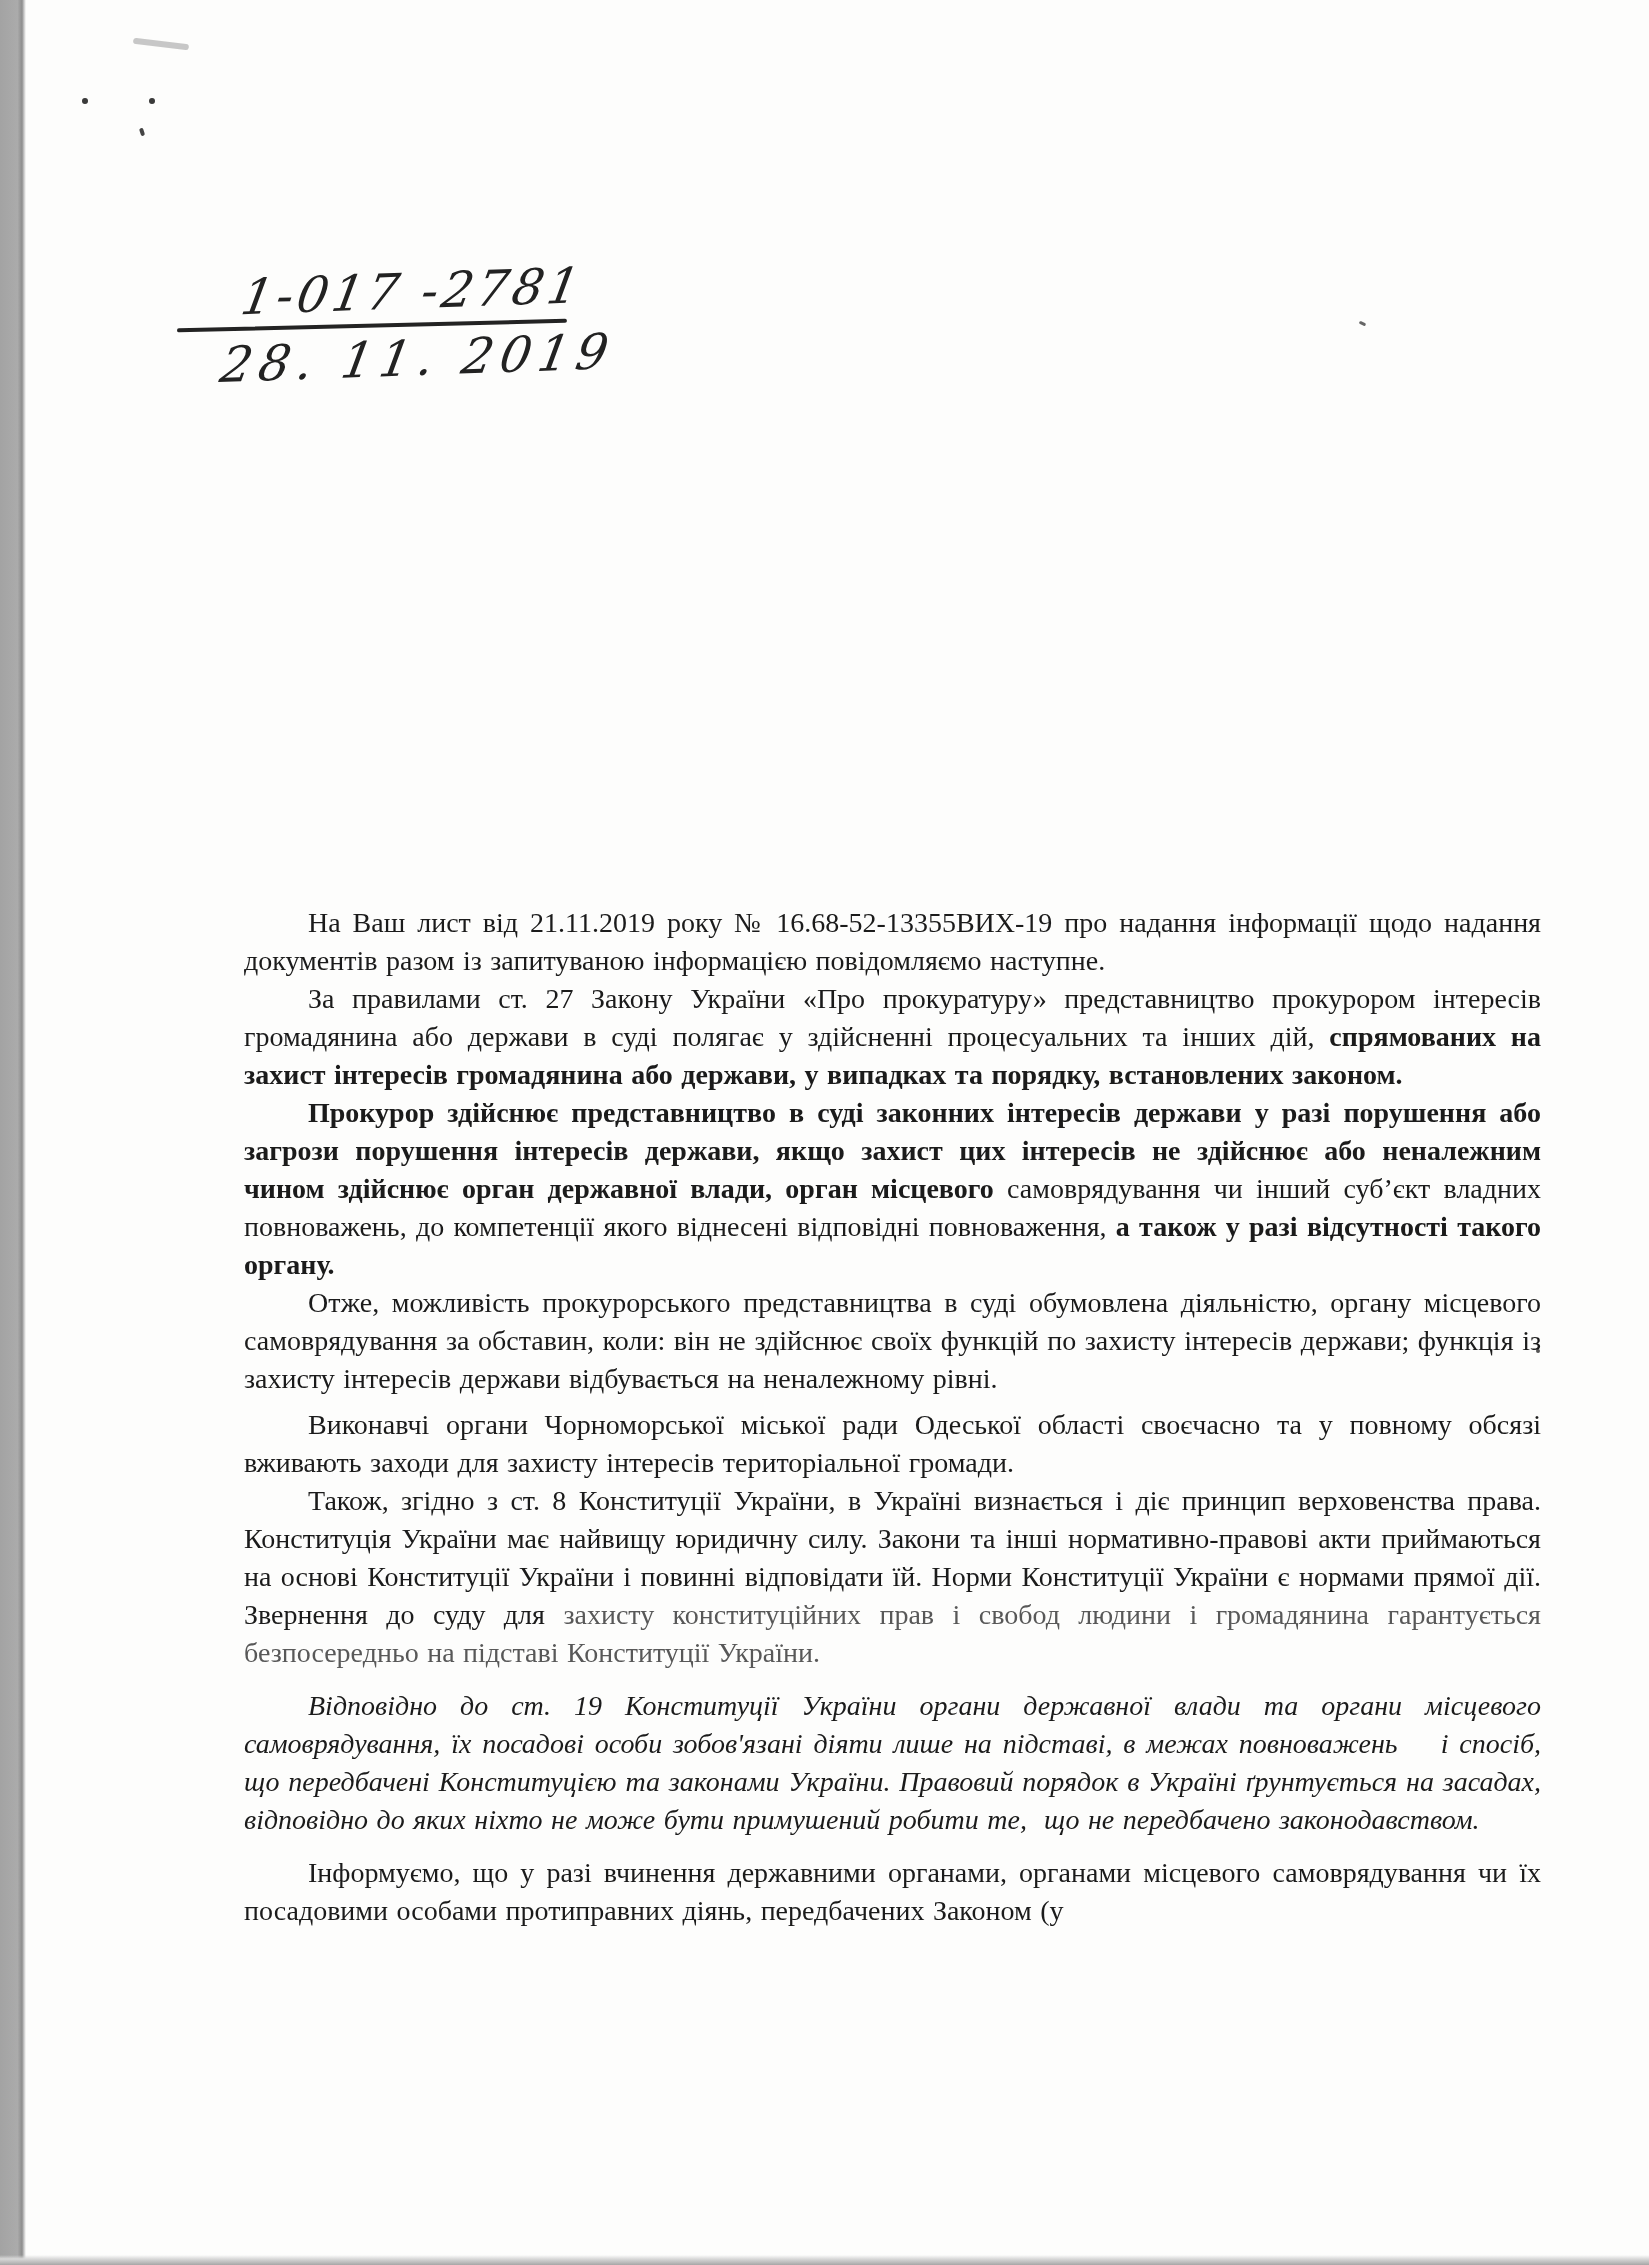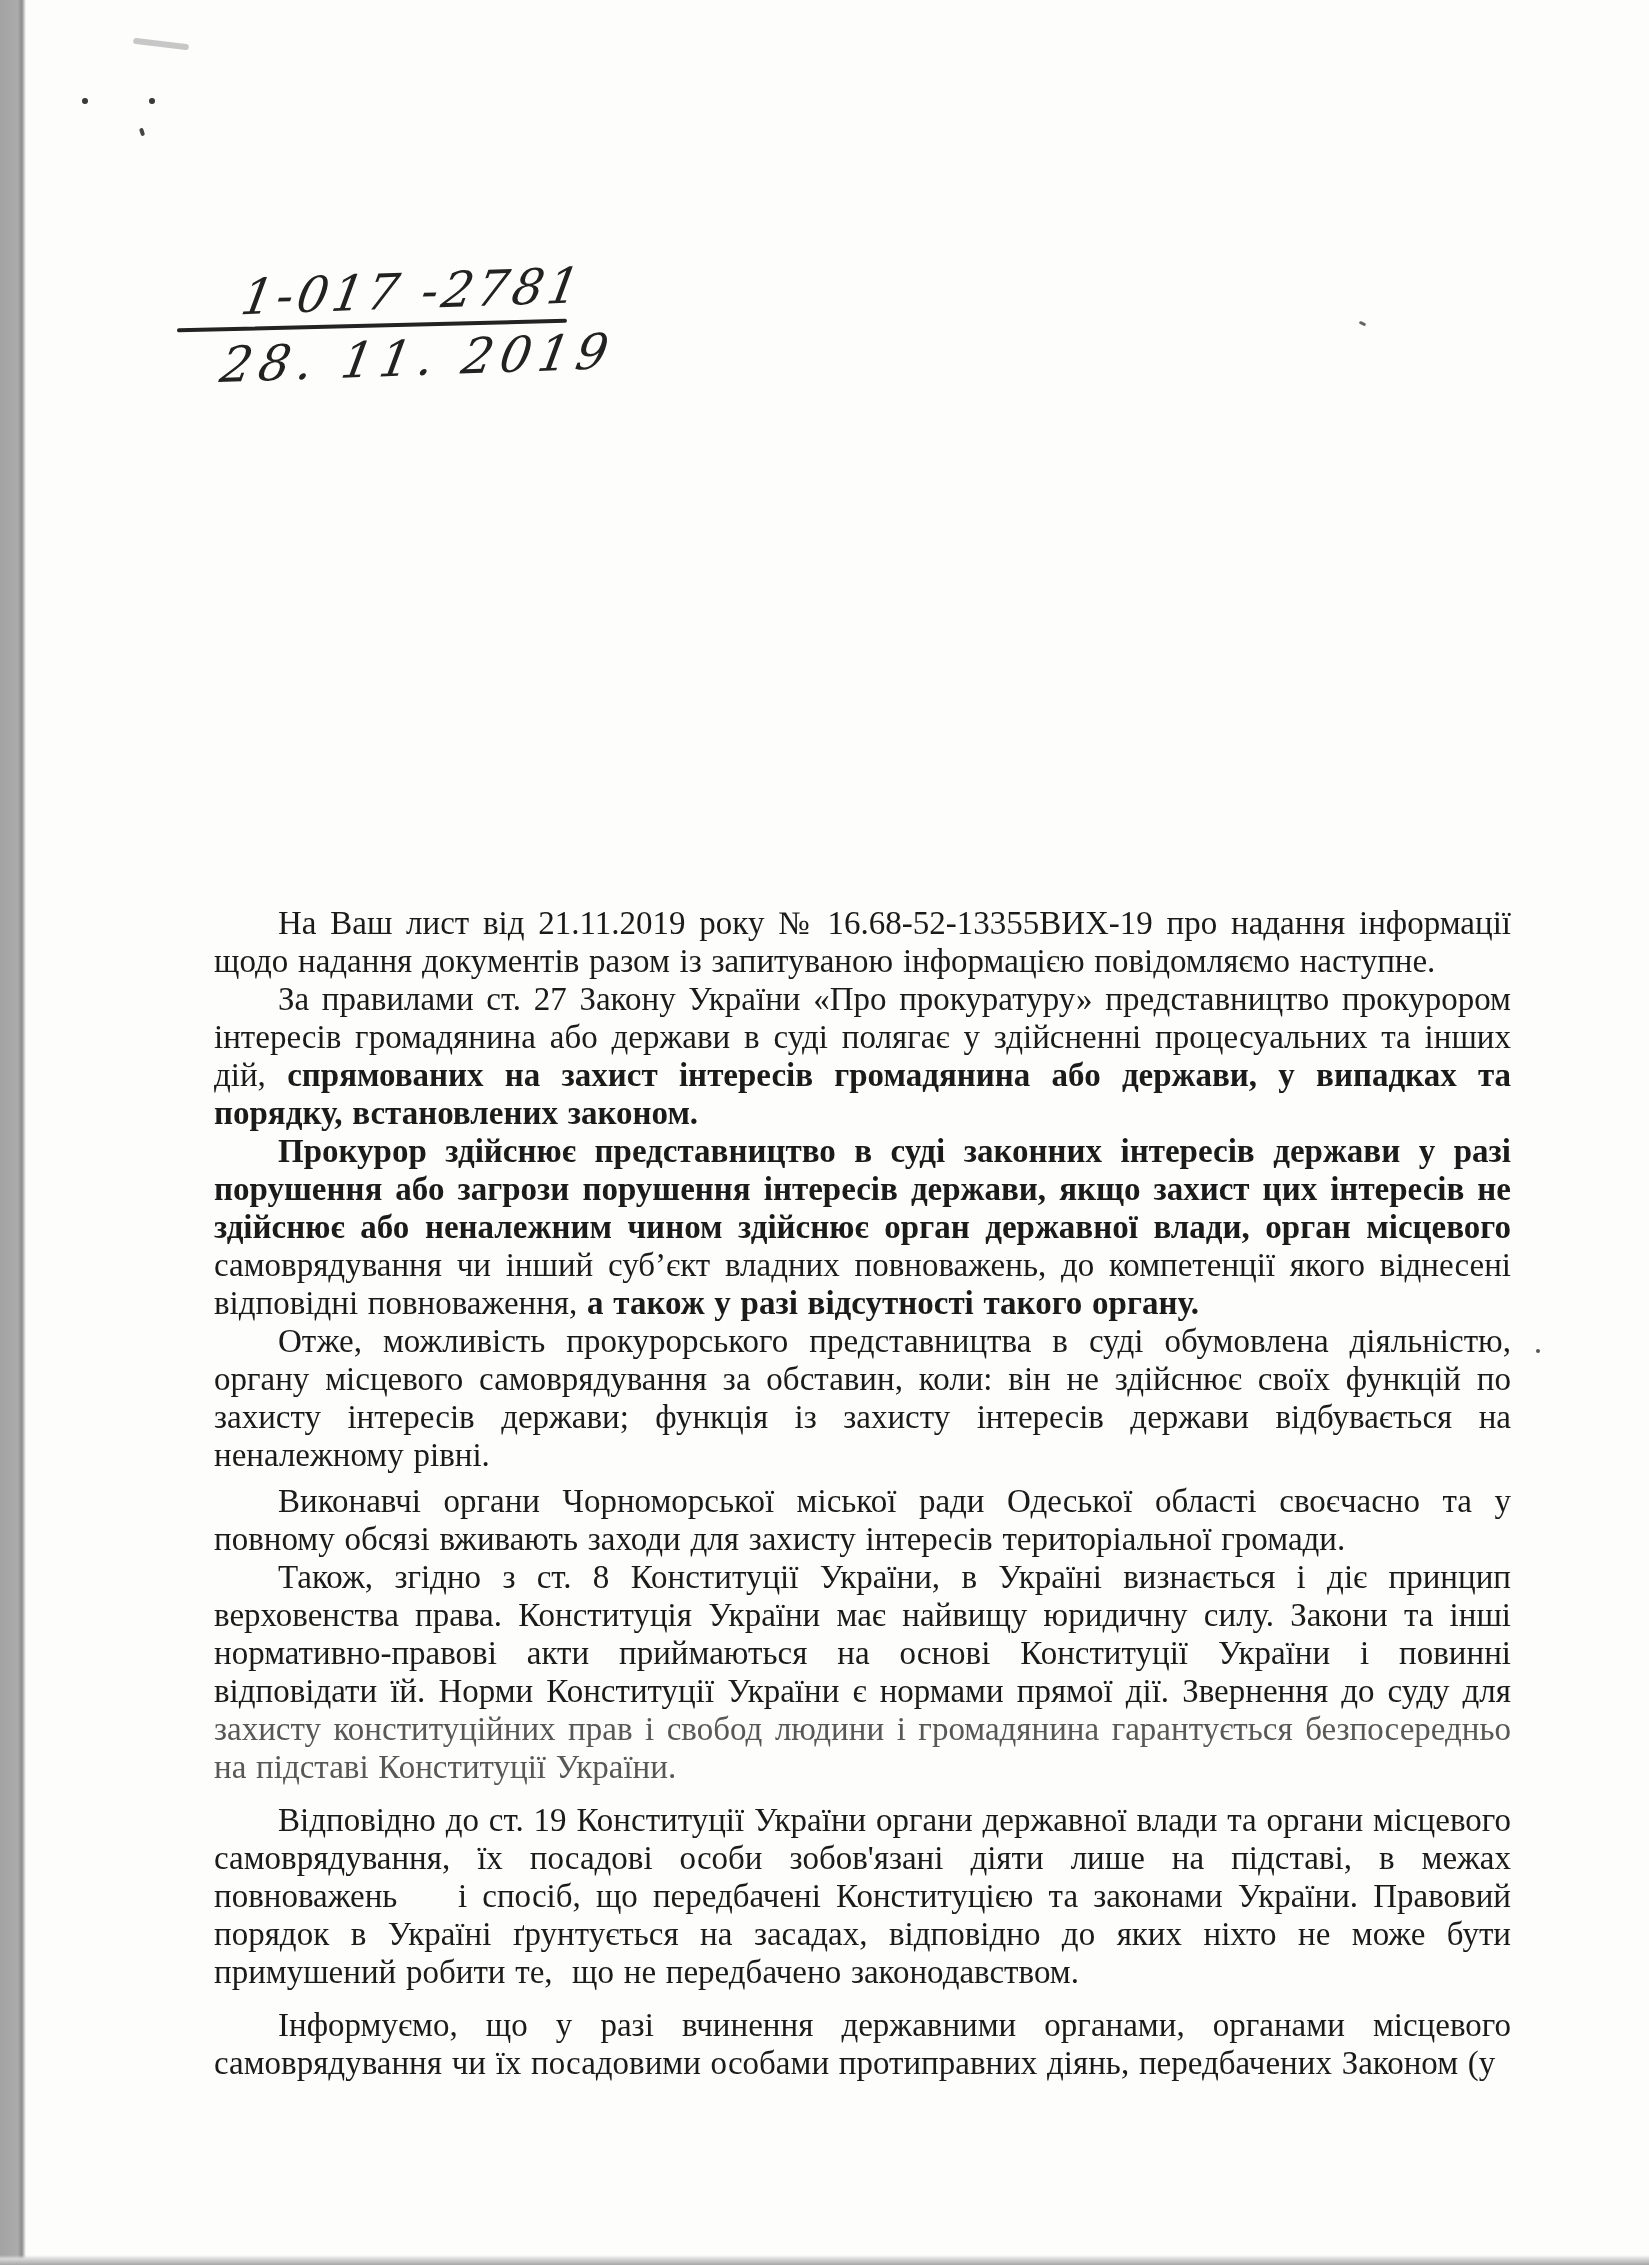--- a/index.html
+++ b/index.html
@@ -59,28 +59,28 @@
   
   .addressee {
     position: absolute; left: 855px; top: 683px;
     font-size: 29px; line-height: 41px;
     white-space: nowrap;
   }
   .addressee .b { font-weight: 700; letter-spacing: 0.5px; }
 
   
   .body-text {
-    position: absolute; left: 214px; top: 904px; width: 1297px;
-    font-size: 33px; line-height: 38px;
+    position: absolute; left: 244px; top: 904px; width: 1297px;
+    font-size: 28px; line-height: 38px;
     text-align: justify;
     word-spacing: 1.5px;
   }
   .para { margin: 0; text-indent: 64px; }
   .para:nth-child(5) { margin-top: 7.8px; }
-  .para:nth-child(7) { margin-top: 15.5px; }
+  .para:nth-child(7) { margin-top: 15.5px; font-style: italic; }
   .para:nth-child(8) { margin-top: 15px; }
   .b { font-weight: 700; }
   .faded { color: #585858; }
 </style>
 </head>
 <body>
 
 <div class="page">
 
   <div class="scan-strip-left"></div>

